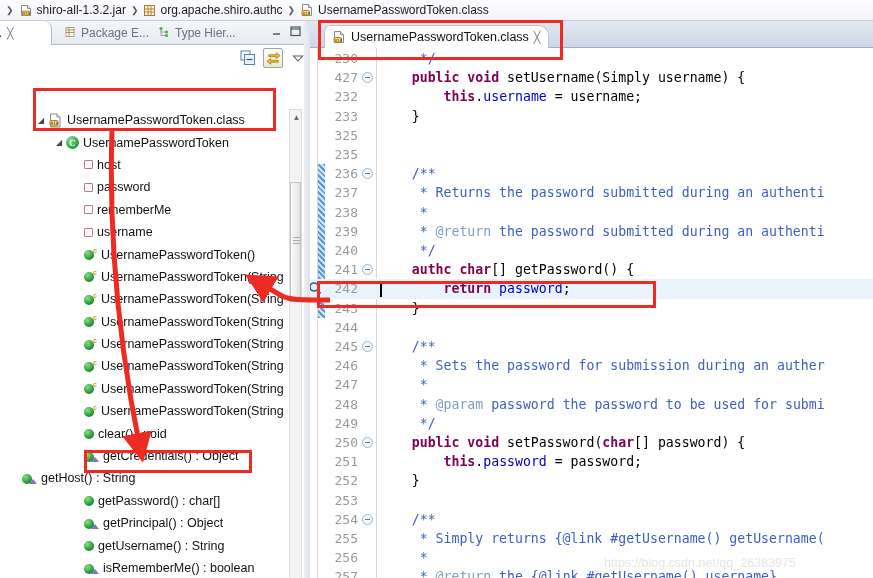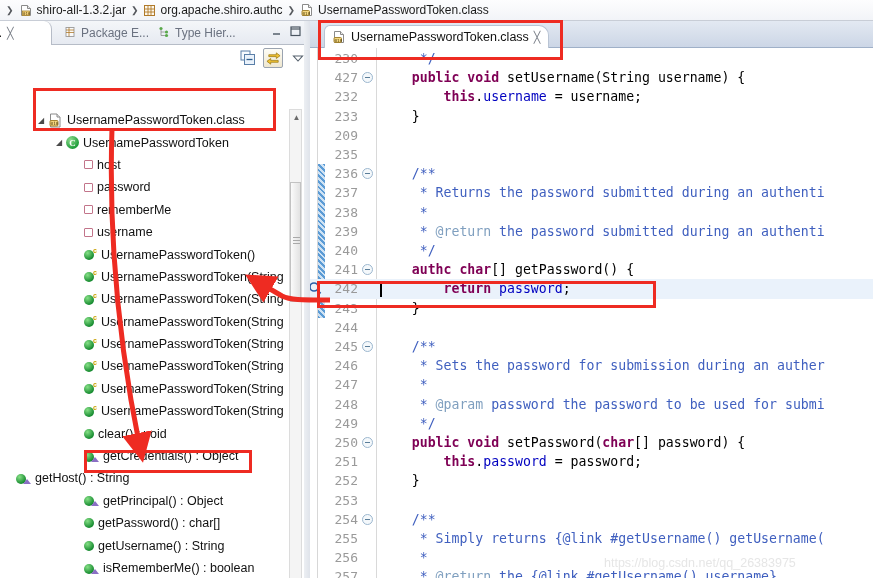--- a/index.html
+++ b/index.html
@@ -448,40 +448,40 @@
           <span class="tlabel">clear() : void</span>
         </div>
         <div class="trow" style="padding-left: 70px;">
           <span class="twist"></span>
           <span class="ic i-over">
             <span class="i-dot"></span>
             <span class="tri"></span>
           </span>
           <span class="tlabel">getCredentials() : Object</span>
         </div>
-        <div class="trow" style="">
+        <div class="trow" style=" margin-left: 6px;">
           <span class="twist"></span>
           <span class="ic i-over">
             <span class="i-dot"></span>
             <span class="tri"></span>
           </span>
           <span class="tlabel">getHost() : String</span>
-        </div>
-        <div class="trow" style="padding-left: 70px;">
-          <span class="twist"></span>
-          <span class="ic i-over">
-            <span class="i-dot"></span>
-            <span class="tri"></span>
-          </span>
-          <span class="tlabel">getPrincipal() : Object</span>
         </div>
         <div class="trow" style="padding-left: 70px;">
           <span class="twist"></span>
           <span class="ic i-dot"></span>
           <span class="tlabel">getPassword() : char[]</span>
+        </div>
+        <div class="trow" style="padding-left: 70px;">
+          <span class="twist"></span>
+          <span class="ic i-over">
+            <span class="i-dot"></span>
+            <span class="tri"></span>
+          </span>
+          <span class="tlabel">getPrincipal() : Object</span>
         </div>
         <div class="trow" style="padding-left: 70px;">
           <span class="twist"></span>
           <span class="ic i-dot"></span>
           <span class="tlabel">getUsername() : String</span>
         </div>
         <div class="trow" style="padding-left: 70px;">
           <span class="twist"></span>
           <span class="ic i-over">
             <span class="i-dot"></span>
@@ -522,29 +522,29 @@
       <div class="ed-leftbar"></div>
       <div class="ed-vsep"></div>
       <div class="ed-changebar" id="changebar" style="top: 116.2px; height: 153.6px;"></div>
       <div class="code-wrap" id="code-root">
           <div class="cline" style="top: 1px;"></div>
           <div class="lnum" style="top: 3px;">230</div>
           <div class="ctext" style="top: 3px;"><span>     </span><span class="cmt">*/</span></div>
           <div class="cline" style="top: 20.2px;"></div>
           <div class="lnum" style="top: 22.2px;">427</div>
           <div class="fold" style="top: 24.2px;"></div>
-          <div class="ctext" style="top: 22.2px;"><span>    </span><span class="kw">public void </span><span class="pl">setUsername(String username) {</span></div>
+          <div class="ctext" style="top: 22.2px;"><span>    </span><span class="kw">public void </span><span class="pl">setUsername(Simply username) {</span></div>
           <div class="cline" style="top: 39.4px;"></div>
           <div class="lnum" style="top: 41.4px;">232</div>
           <div class="ctext" style="top: 41.4px;"><span>        </span><span class="kw">this</span><span class="pl">.</span><span class="fld">username</span><span class="pl"> = username;</span></div>
           <div class="cline" style="top: 58.6px;"></div>
           <div class="lnum" style="top: 60.6px;">233</div>
           <div class="ctext" style="top: 60.6px;"><span>    </span><span class="pl">}</span></div>
           <div class="cline" style="top: 77.8px;"></div>
-          <div class="lnum" style="top: 79.8px;">209</div>
+          <div class="lnum" style="top: 79.8px;">325</div>
           <div class="ctext" style="top: 79.8px;"></div>
           <div class="cline" style="top: 97px;"></div>
           <div class="lnum" style="top: 99px;">235</div>
           <div class="ctext" style="top: 99px;"></div>
           <div class="cline" style="top: 116.2px;"></div>
           <div class="lnum" style="top: 118.2px;">236</div>
           <div class="fold" style="top: 120.2px;"></div>
           <div class="ctext" style="top: 118.2px;"><span>    </span><span class="cmt">/**</span></div>
           <div class="cline" style="top: 135.4px;"></div>
           <div class="lnum" style="top: 137.4px;">237</div>

